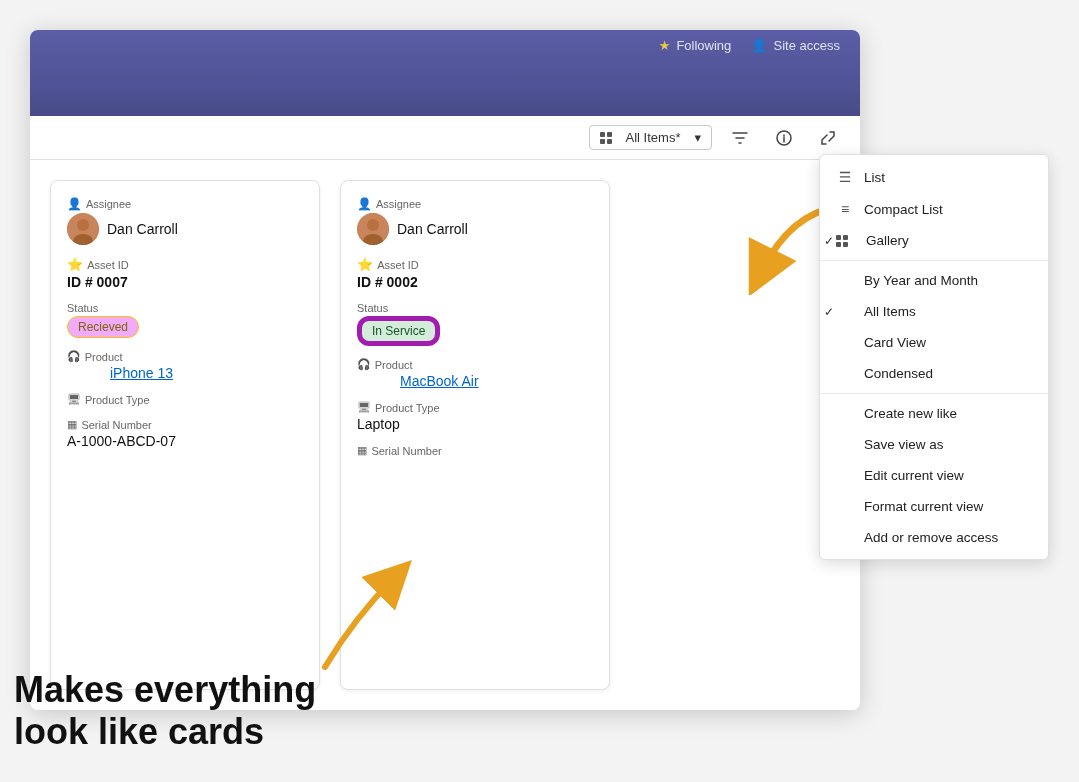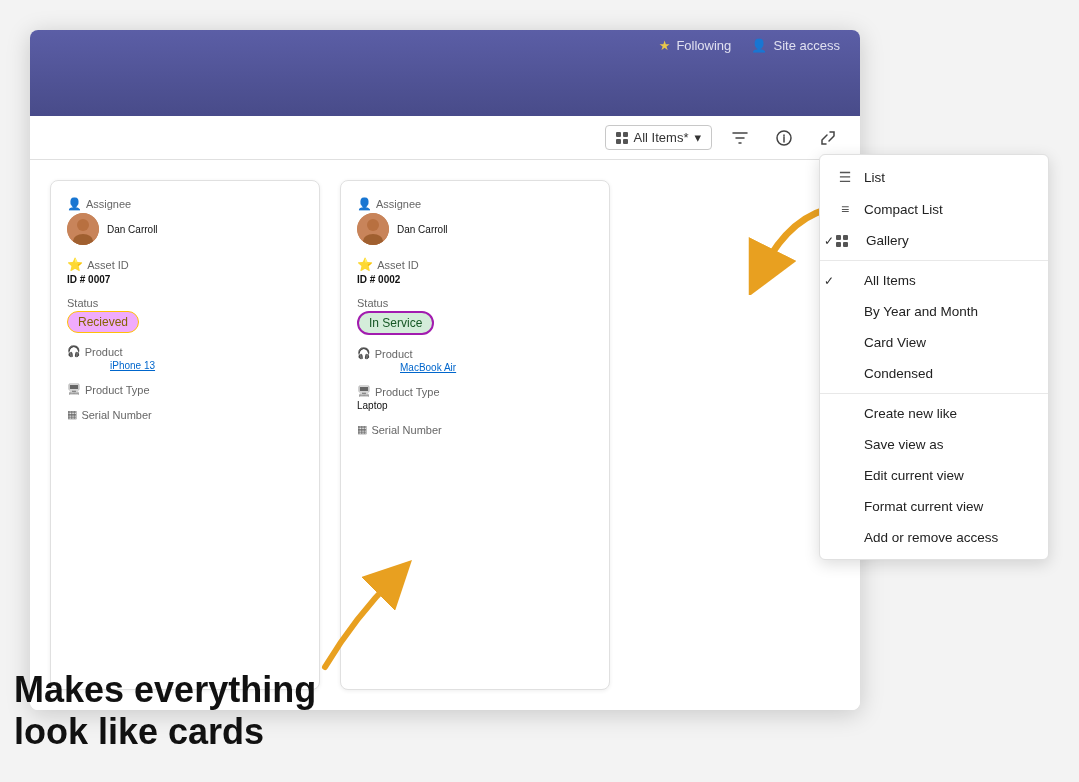--- a/index.html
+++ b/index.html
@@ -64,21 +64,21 @@
       align-items: center;
       padding: 0 16px;
       gap: 12px;
       border-bottom: 1px solid #e0e0e0;
       justify-content: flex-end;
     }
 
     .view-selector {
       display: flex;
       align-items: center;
-      gap: 6px;
+      gap: 14px;
       border: 1px solid #c8c8c8;
       border-radius: 4px;
       padding: 4px 10px;
       cursor: pointer;
       font-size: 13px;
       color: #333;
       background: #fff;
       margin-left: 20px;
     }
 
@@ -123,27 +123,27 @@
     .card-field-label {
       font-size: 11px;
       color: #666;
       display: flex;
       align-items: center;
       gap: 4px;
       margin-bottom: 2px;
     }
 
     .card-field-value {
-      font-size: 10px;
+      font-size: 14px;
       color: #111;
     }
 
     .card-field-value.bold {
       font-weight: 700;
-      font-size: 10px;
+      font-size: 14px;
     }
 
     .card-field-value.link {
       color: #0066cc;
       text-decoration: underline;
       cursor: pointer;
       padding-left: 43px;
     }
 
     .assignee-row {
@@ -172,21 +172,21 @@
 
     .status-received {
       background: #f0abfc;
       color: #856404;
       border: 1px solid #ffc107;
     }
 
     .status-inservice {
       background: #d4edda;
       color: #155724;
-      border: 2px solid #a21caf;
+      border: 5px solid #a21caf;
     }
 
     
     .dropdown-menu {
       position: absolute;
       top: 154px;
       right: 30px;
       width: 230px;
       background: #fff;
       border: 1px solid #e0e0e0;
@@ -357,20 +357,21 @@
           <span style="font-size:11px;">🖥</span>
           <span>Product Type</span>
         </div>
       </div>
 
       <div class="card-field">
         <div class="card-field-label">
           <span style="font-size:11px;">▦</span>
           <span>Serial Number</span>
         </div>
+        <div class="card-field-value">A-1000-ABCD-07</div>
       </div>
     </div>
 
     <div class="card">
       <div class="card-field">
         <div class="card-field-label">
           <span style="font-size:12px;">👤</span>
           <span>Assignee</span>
         </div>
         <div class="assignee-row">
@@ -442,27 +443,27 @@
       <span style="background:#555;border-radius:1px;width:5px;height:5px;display:block;"></span>
       <span style="background:#555;border-radius:1px;width:5px;height:5px;display:block;"></span>
       <span style="background:#555;border-radius:1px;width:5px;height:5px;display:block;"></span>
       <span style="background:#555;border-radius:1px;width:5px;height:5px;display:block;"></span>
     </span>
     <span>Gallery</span>
   </div>
 
   <div class="menu-divider"></div>
 
+  <div class="menu-item">
+    <span class="menu-icon"></span>
+    <span>By Year and Month</span>
+  </div>
   <div class="menu-item checked">
     <span class="menu-icon"></span>
     <span>All Items</span>
-  </div>
-  <div class="menu-item">
-    <span class="menu-icon"></span>
-    <span>By Year and Month</span>
   </div>
   <div class="menu-item">
     <span class="menu-icon"></span>
     <span>Card View</span>
   </div>
   <div class="menu-item">
     <span class="menu-icon"></span>
     <span>Condensed</span>
   </div>
 

